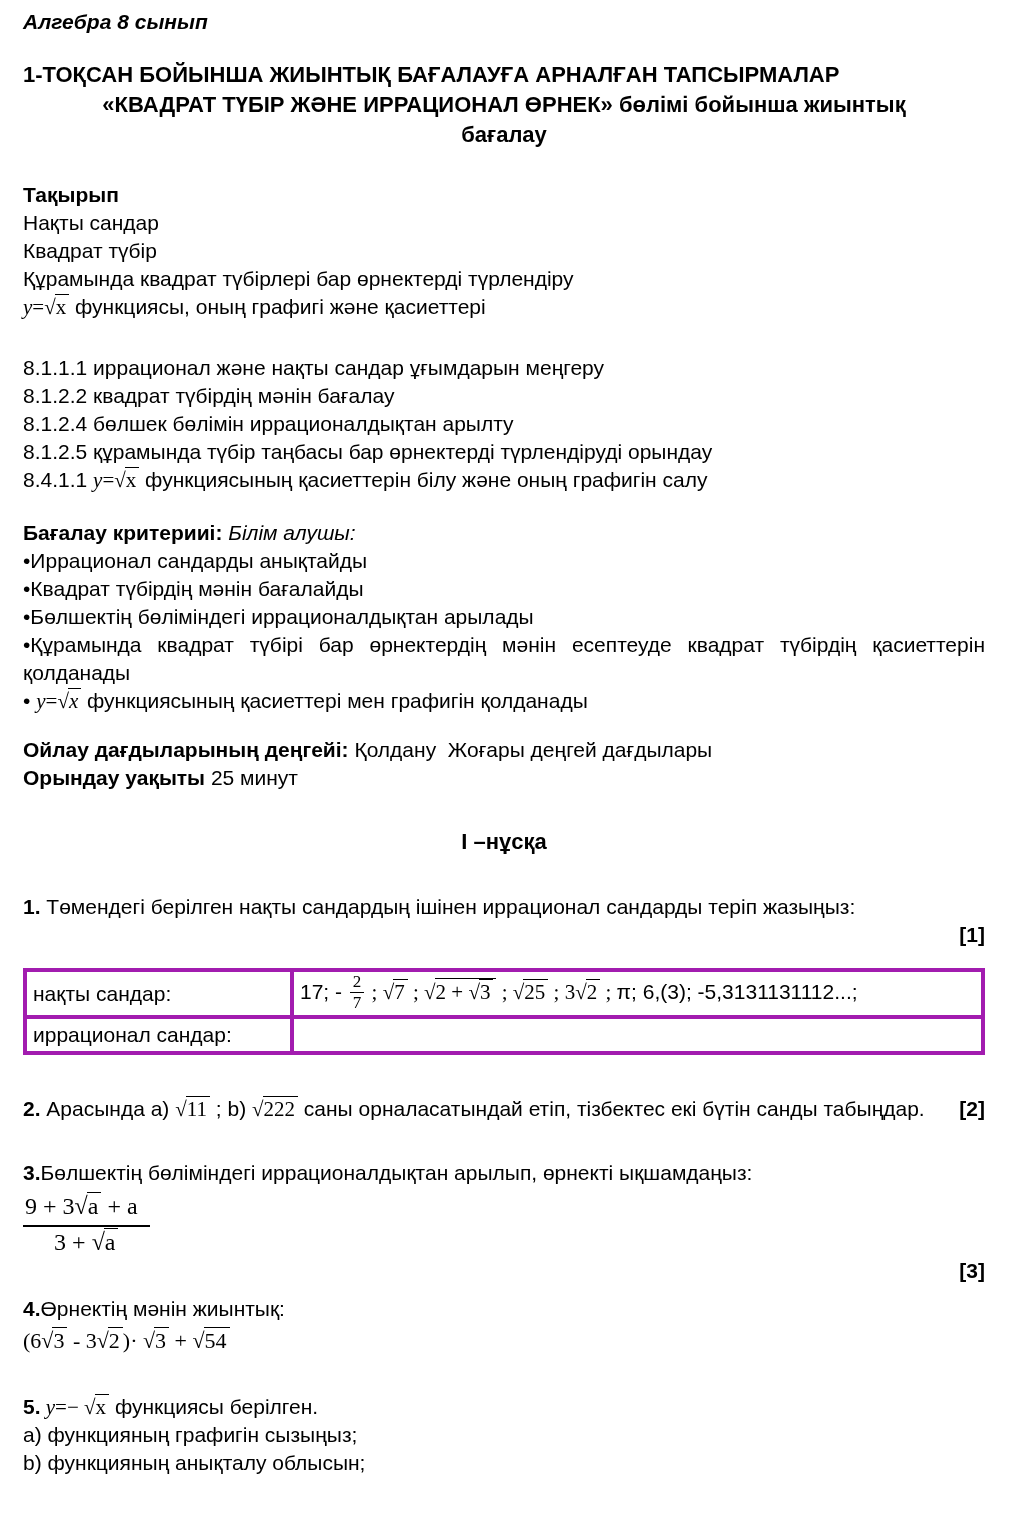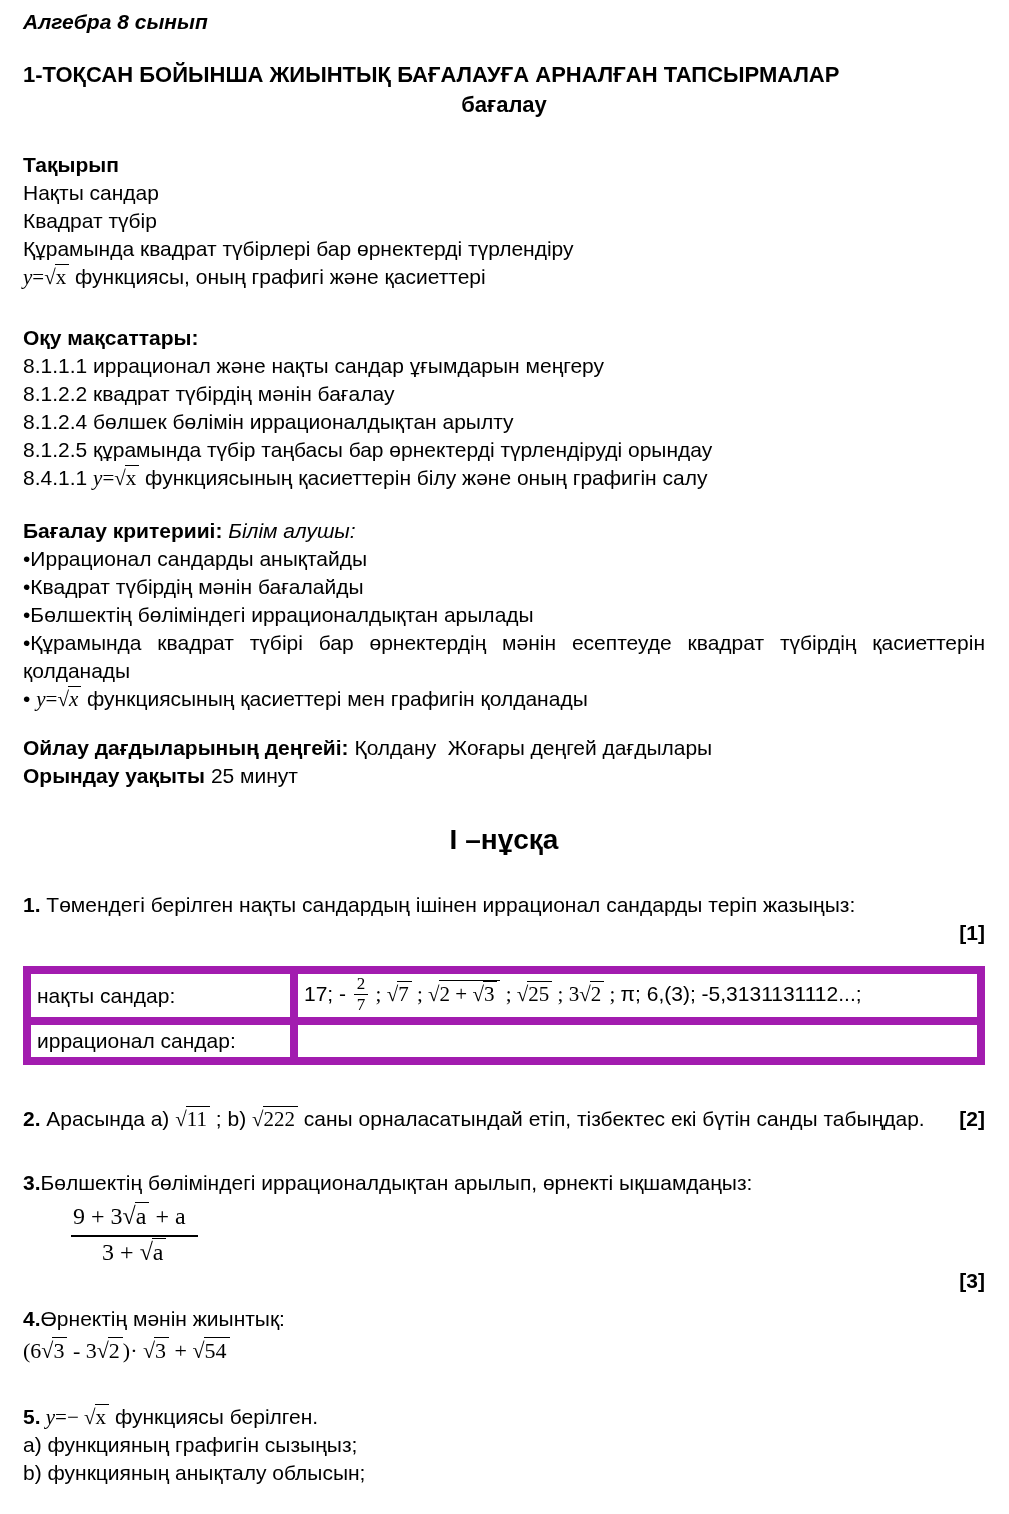--- a/index.html
+++ b/index.html
@@ -19,48 +19,48 @@
 
   .doc-title { font-weight:bold; font-style:italic; margin-bottom:25px; }
   .h1 { font-weight:bold; font-size:22px; line-height:28px; margin-bottom:1px; }
   .h2 { font-weight:bold; font-size:22px; line-height:30px; text-align:center; }
   .h2 span { display:block; }
 
   .sec-topic { margin-top:31px; }
   .sec-objectives { margin-top:33px; }
   .sec-criteria { margin-top:25px; }
   .sec-meta { margin-top:21px; }
-  .variant { margin-top:36px; text-align:center; font-weight:bold; font-size:28px; }
+  .variant { margin-top:36px; text-align:center; font-weight:bold; font-size:22px; }
 
   .line { display:block; }
 
   .bullet-list .bullet::before { content:"\2022 "; }
   .bullet-just { text-align:justify; }
 
   
   .sqrt { white-space:nowrap; font-family:"Liberation Serif", serif; }
   .sqrt > .rad { display:inline-block; }
   .sqrt > .arg { display:inline-block; border-top:1.6px solid #000; padding:0 3px 0 1px; margin-left:-1px; line-height:1.15; }
 
   
   .vfrac { display:inline-flex; flex-direction:column; vertical-align:middle; text-align:center;
            font-family:"Liberation Serif", serif; font-size:17px; line-height:18px; margin:0 2px; position:relative; top:-1px; }
   .vfrac .fn { border-bottom:1.4px solid #000; padding:0 3px 1px; }
   .vfrac .fd { padding-top:1px; }
 
   
-  .bigfrac { display:inline-block; font-family:"Liberation Serif", serif; font-size:24px; line-height:30px; margin-top:4px;margin-left:48px; }
+  .bigfrac { display:inline-block; font-family:"Liberation Serif", serif; font-size:24px; line-height:30px; margin-top:4px; }
   .bigfrac .bf-num { display:block; text-align:left; padding:0 12px 4px 2px; border-bottom:2px solid #000; }
   .bigfrac .bf-den { display:block; text-align:center; padding-top:0; }
 
   .pts-line { text-align:right; font-weight:bold; }
 
   .task1 { margin-top:37px; }
   .t1-table { width:100%; border-collapse:collapse; margin-top:19px; }
-  .t1-table td { border:8px solid #a21caf; padding:2px 6px; vertical-align:middle;margin-left:28px; }
+  .t1-table td { border:4px solid #a21caf; padding:2px 6px; vertical-align:middle;margin-left:28px; }
   .t1-table .col-label { width:267px; }
   .t1-table .row-real td { height:46px; }
   .t1-table .row-irr td { height:33px; }
   .t1-formula { font-size:21px; padding-left:8px; }
   .t1-formula .mathseg { font-family:"Liberation Serif", serif; }
 
   .task2 { margin-top:40px; position:relative; text-align:justify; }
   .task2 .pts { position:absolute; right:0; bottom:0; font-weight:bold; }
 
   .task3 { margin-top:36px; }
@@ -71,35 +71,35 @@
 </head>
 <body>
 
 <div>
 
   <div class="doc-title">Алгебра 8 сынып</div>
 
   <div class="h1">1-ТОҚСАН БОЙЫНША ЖИЫНТЫҚ БАҒАЛАУҒА АРНАЛҒАН ТАПСЫРМАЛАР</div>
 
   <div class="h2">
+    <span>«КВАДРАТ ТҮБІР ЖӘНЕ ИРРАЦИОНАЛ ӨРНЕК» бөлімі бойынша жиынтық</span>
     <span>бағалау</span>
   </div>
 
   <div class="sec-topic">
     <div class="b">Тақырып</div>
     <div class="line">Нақты сандар</div>
     <div class="line">Квадрат түбір</div>
     <div class="line">Құрамында квадрат түбірлері бар өрнектерді түрлендіру</div>
     <div class="line">
       <span class="serif i">y</span><span class="serif">=</span><span class="sqrt"><span class="rad">√</span><span class="arg">x</span></span><span> функциясы, оның графигі және қасиеттері</span>
     </div>
   </div>
 
   <div class="sec-objectives">
-    <div class="b">Оқу мақсаттары:</div>
     <div class="line">8.1.1.1 иррационал және нақты сандар ұғымдарын меңгеру</div>
     <div class="line">8.1.2.2 квадрат түбірдің мәнін бағалау</div>
     <div class="line">8.1.2.4 бөлшек бөлімін иррационалдықтан арылту</div>
     <div class="line">8.1.2.5 құрамында түбір таңбасы бар өрнектерді түрлендіруді орындау</div>
     <div class="line">
       <span>8.4.1.1 </span><span class="serif i">y</span><span class="serif">=</span><span class="sqrt"><span class="rad">√</span><span class="arg">x</span></span><span> функциясының қасиеттерін білу және оның графигін салу</span>
     </div>
   </div>
 
   <div class="sec-criteria bullet-list">

